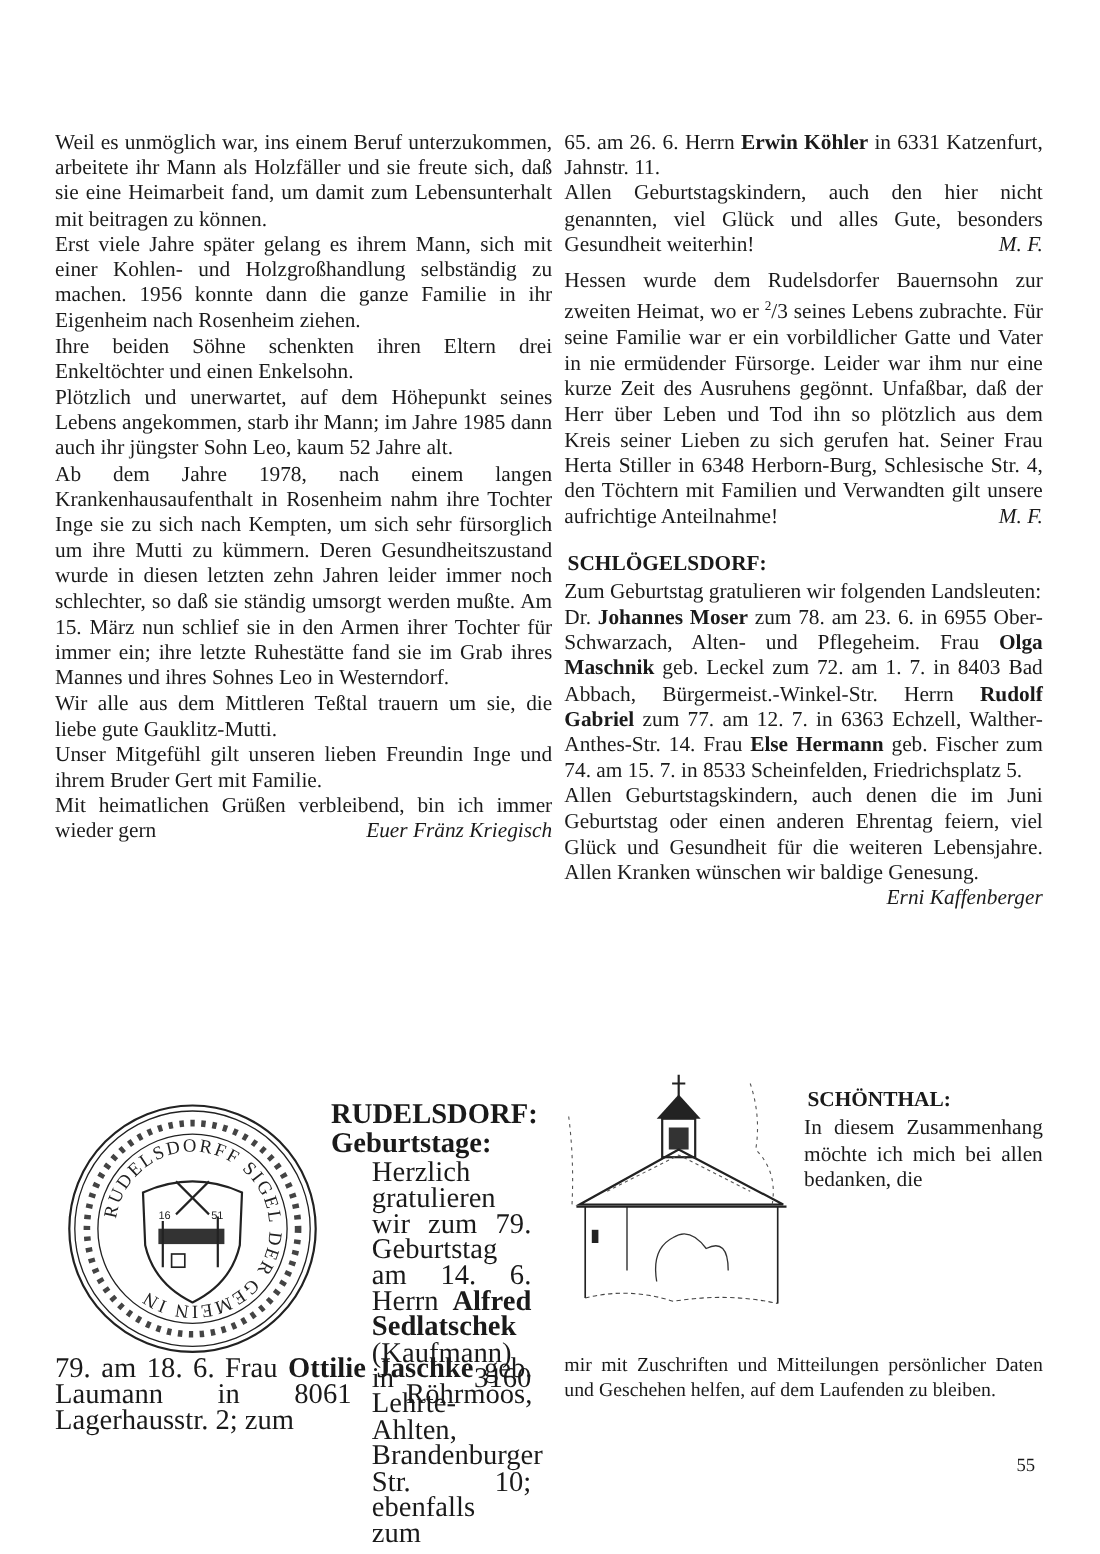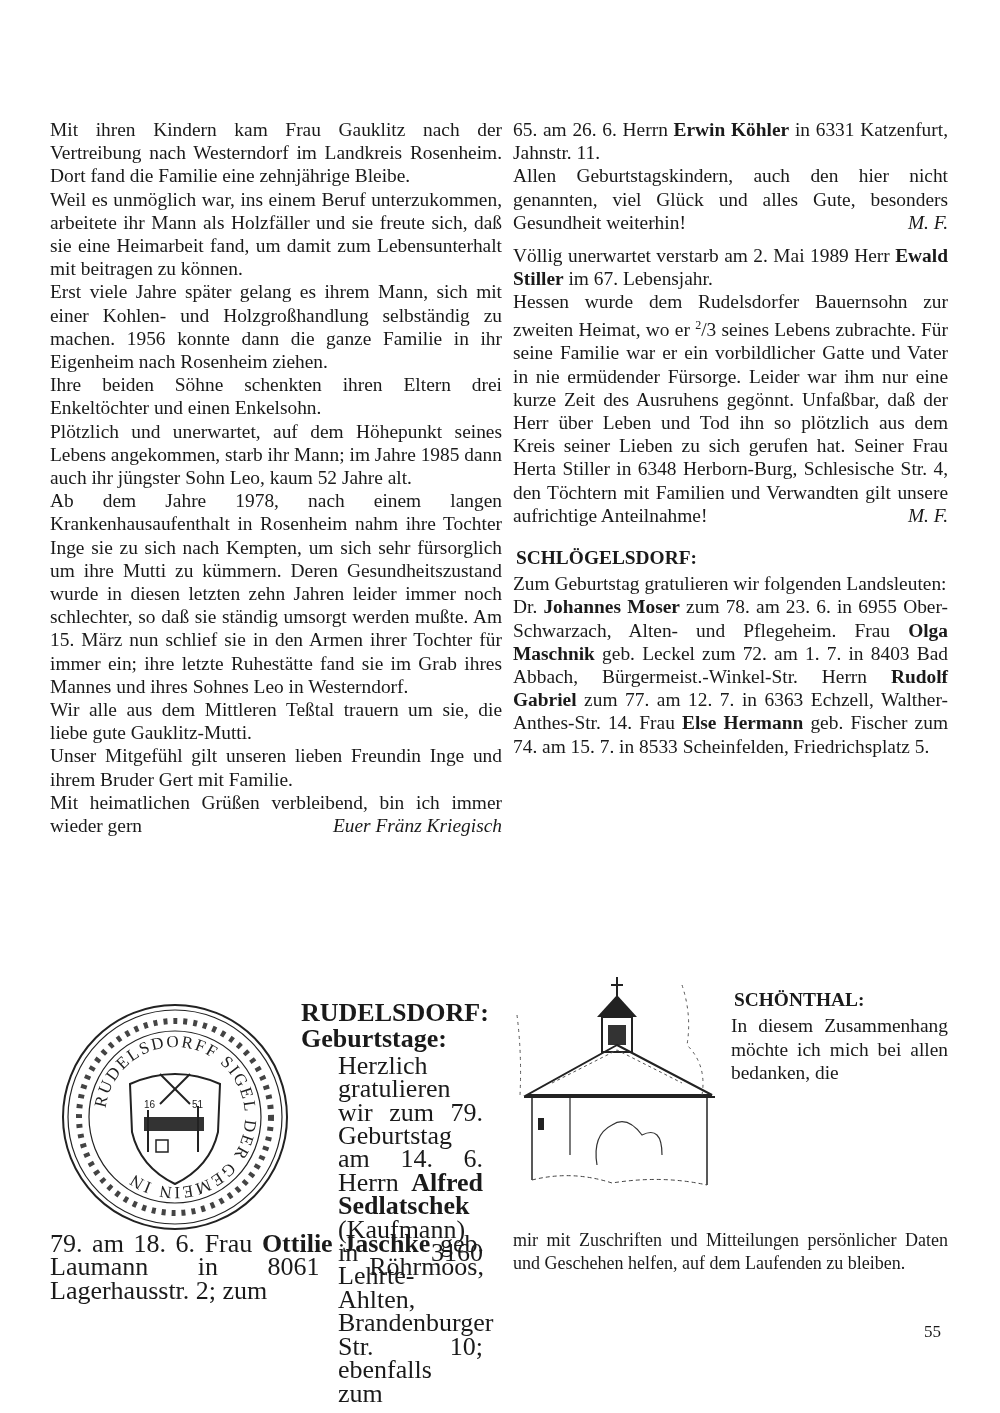--- a/index.html
+++ b/index.html
@@ -20,21 +20,20 @@
   .chapel-wrap { position: absolute; left: 512px; top: 975px; width: 210px; height: 225px; }
   .schoen { position: absolute; left: 731px; top: 985px; width: 217px; font-size: 19.4px; line-height: 23.4px; }
   .schoen-bottom { position: absolute; left: 513px; top: 1229px; width: 435px; font-size: 18px; line-height: 23.4px; }
   .page-num { position: absolute; left: 924px; top: 1322px; font-size: 17px; }
   .sup { font-size: 12px; vertical-align: super; }
 </style>
 </head>
 <body>
 
 <div class="col col-left">
-  <p class="p">Mit ihren Kindern kam Frau Gauklitz nach der Vertreibung nach Westerndorf im Landkreis Rosenheim. Dort fand die Familie eine zehnjährige Bleibe.</p>
   <p class="p">Weil es unmöglich war, ins einem Beruf unterzukommen, arbeitete ihr Mann als Holzfäller und sie freute sich, daß sie eine Heimarbeit fand, um damit zum Lebensunterhalt mit beitragen zu können.</p>
   <p class="p">Erst viele Jahre später gelang es ihrem Mann, sich mit einer Kohlen- und Holzgroßhandlung selbständig zu machen. 1956 konnte dann die ganze Familie in ihr Eigenheim nach Rosenheim ziehen.</p>
   <p class="p">Ihre beiden Söhne schenkten ihren Eltern drei Enkeltöchter und einen Enkelsohn.</p>
   <p class="p">Plötzlich und unerwartet, auf dem Höhepunkt seines Lebens angekommen, starb ihr Mann; im Jahre 1985 dann auch ihr jüngster Sohn Leo, kaum 52 Jahre alt.</p>
   <p class="p">Ab dem Jahre 1978, nach einem langen Krankenhausaufenthalt in Rosenheim nahm ihre Tochter Inge sie zu sich nach Kempten, um sich sehr fürsorglich um ihre Mutti zu kümmern. Deren Gesundheitszustand wurde in diesen letzten zehn Jahren leider immer noch schlechter, so daß sie ständig umsorgt werden mußte. Am 15. März nun schlief sie in den Armen ihrer Tochter für immer ein; ihre letzte Ruhestätte fand sie im Grab ihres Mannes und ihres Sohnes Leo in Westerndorf.</p>
   <p class="p">Wir alle aus dem Mittleren Teßtal trauern um sie, die liebe gute Gauklitz-Mutti.</p>
   <p class="p">Unser Mitgefühl gilt unseren lieben Freundin Inge und ihrem Bruder Gert mit Familie.</p>
   <p class="p">
     <span>Mit heimatlichen Grüßen verbleibend, bin ich immer wieder gern</span>
     <span class="sig">Euer Fränz Kriegisch</span>
@@ -71,28 +70,28 @@
   <p class="p"><span>Herzlich gratulieren wir zum 79. Geburtstag am 14. 6. Herrn </span><b>Alfred Sedlatschek</b><span> (Kaufmann) in 3160 Lehrte-Ahlten, Brandenburger Str. 10; ebenfalls zum</span></p>
 </div>
 <div class="rudel-bottom">
   <p class="p"><span>79. am 18. 6. Frau </span><b>Ottilie Jaschke</b><span> geb. Laumann in 8061 Röhrmoos, Lagerhausstr. 2; zum</span></p>
 </div>
 
 <div class="col col-right">
   <p class="p"><span>65. am 26. 6. Herrn </span><b>Erwin Köhler</b><span> in 6331 Katzenfurt, Jahnstr. 11.</span></p>
   <p class="p"><span>Allen Geburtstagskindern, auch den hier nicht genannten, viel Glück und alles Gute, besonders Gesundheit weiterhin!</span><span class="sig">M. F.</span></p>
   <div class="gap"></div>
-  <p class="p"><span>Völlig unerwartet verstarb am 2. Mai 1989 Herr </span><b>Ewald Stiller</b><span> im 67. Lebensjahr.</span></p>
   <p class="p"><span>Hessen wurde dem Rudelsdorfer Bauernsohn zur zweiten Heimat, wo er </span><span class="sup">2</span><span>/3</span><span> seines Lebens zubrachte. Für seine Familie war er ein vorbildlicher Gatte und Vater in nie ermüdender Fürsorge. Leider war ihm nur eine kurze Zeit des Ausruhens gegönnt. Unfaßbar, daß der Herr über Leben und Tod ihn so plötzlich aus dem Kreis seiner Lieben zu sich gerufen hat. Seiner Frau Herta Stiller in 6348 Herborn-Burg, Schlesische Str. 4, den Töchtern mit Familien und Verwandten gilt unsere aufrichtige Anteilnahme!</span><span class="sig">M. F.</span></p>
   <div class="gap" style="height:16px"></div>
   <p class="heading">SCHLÖGELSDORF:</p>
   <p class="p">Zum Geburtstag gratulieren wir folgenden Landsleuten:</p>
   <p class="p">
     <span>Dr. </span><b>Johannes Moser</b><span> zum 78. am 23. 6. in 6955 Ober-Schwarzach, Alten- und Pflegeheim. Frau </span><b>Olga Maschnik</b><span> geb. Leckel zum 72. am 1. 7. in 8403 Bad Abbach, Bürgermeist.-Winkel-Str. Herrn </span><b>Rudolf Gabriel</b><span> zum 77. am 12. 7. in 6363 Echzell, Walther-Anthes-Str. 14. Frau </span><b>Else Hermann</b><span> geb. Fischer zum 74. am 15. 7. in 8533 Scheinfelden, Friedrichsplatz 5.</span>
   </p>
+  <p class="p"><span>Allen Geburtstagskindern, auch denen die im Juni Geburtstag oder einen anderen Ehrentag feiern, viel Glück und Gesundheit für die weiteren Lebensjahre. Allen Kranken wünschen wir baldige Genesung.</span><span class="sig">Erni Kaffenberger</span></p>
 </div>
 
 <div class="chapel-wrap">
   <svg width="210" height="225" viewBox="0 0 210 225">
     <line x1="105" y1="2" x2="105" y2="22" stroke="#222" stroke-width="2"></line>
     <line x1="99" y1="10" x2="111" y2="10" stroke="#222" stroke-width="2"></line>
     <path d="M105 20 L85 42 L125 42 Z" fill="#222"></path>
     <rect x="90" y="42" width="30" height="35" fill="none" stroke="#222" stroke-width="2"></rect>
     <rect x="96" y="50" width="18" height="20" fill="#333"></rect>
     <path d="M105 70 L15 120 L200 120 Z" fill="none" stroke="#222" stroke-width="2"></path>

